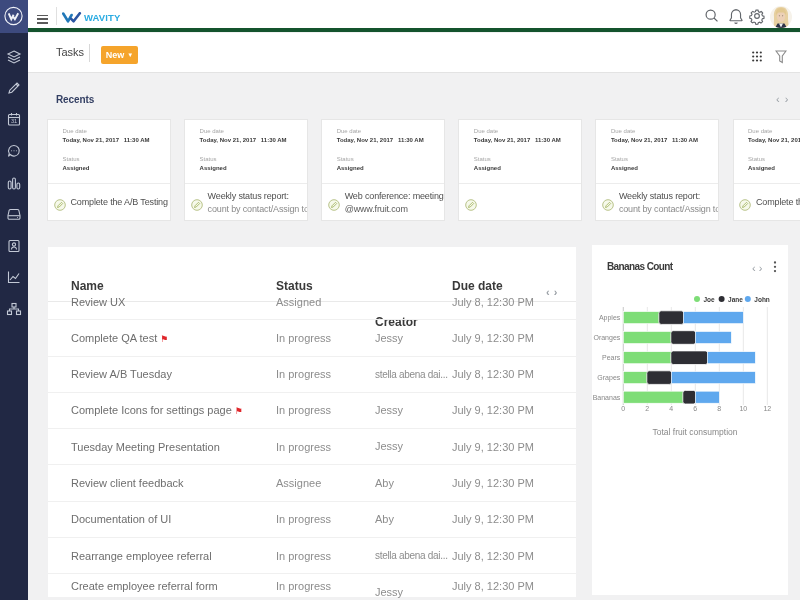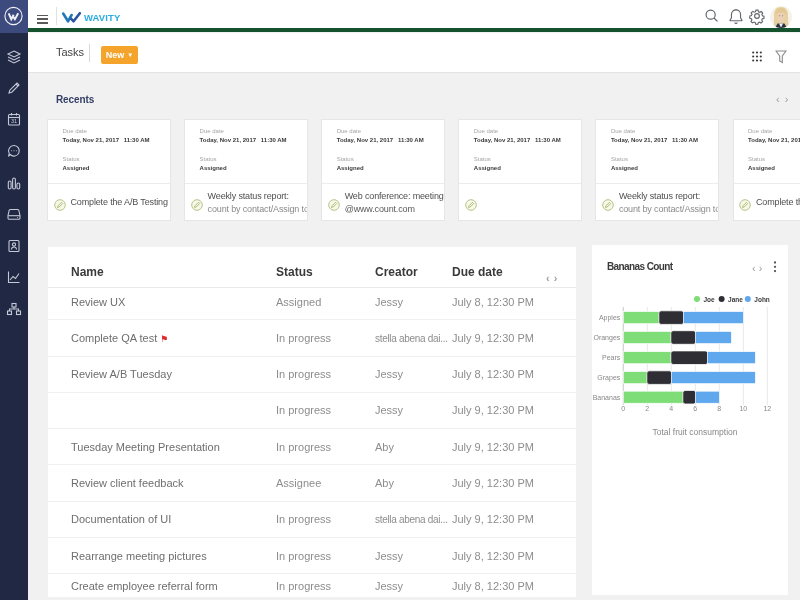--- a/index.html
+++ b/index.html
@@ -37,24 +37,24 @@
 .card .lbl { position:absolute; left:14.5px; font-size:6px; color:#a6a6a6; }
 .card .val { position:absolute; left:14.5px; font-size:6px; letter-spacing:0px; font-weight:bold; color:#3a3a3a; }
 .card .time { position:absolute; right:20px; font-size:6px; font-weight:bold; color:#3a3a3a; }
 .card .div { position:absolute; left:0; top:63px; width:100%; height:1px; background:#ececec; }
 .card .ticon { position:absolute; left:5.5px; top:79px; }
 .card .title { position:absolute; left:22.5px; top:64px; height:37px; width:101px; display:flex; align-items:center; font-size:9px; letter-spacing:-0.15px; color:#4f4f4f; line-height:12.5px; white-space:nowrap; }
 .card .title .l2 { color:#8a8a8a; }
 
 
 #table { position:absolute; left:48px; top:247px; width:528px; height:350px; background:#fff; }
-#thead { position:absolute; left:0; top:4px; width:528px; height:37px; border-bottom:1px solid #e9e9e9; font-size:12px; font-weight:bold; color:#3a3a3a; }
+#thead { position:absolute; left:0; top:18px; width:528px; height:37px; border-bottom:1px solid #e9e9e9; font-size:12px; font-weight:bold; color:#3a3a3a; }
 #thead span, .trow span { position:absolute; top:50%; transform:translateY(-50%); white-space:nowrap; }
 #thead span { top:57%; }
-.c1 { left:23px; } .c2 { left:228px; } .c3 { left:327px; } .c4 { left:404px; }
+.c1 { left:23px; } .c2 { left:228px; } .c3 { left:327px;margin-top:36px; } .c4 { left:404px; }
 #tarrows { position:absolute; left:498px; top:12px; letter-spacing:4px; }
 .trow { position:absolute; left:0; width:528px; height:36.27px; border-bottom:1px solid #f0f0f0; font-size:11px; color:#8d8d8d; }
 .trow .c1 { color:#6e6e6e; }
 .st { font-style:normal; font-size:10px; letter-spacing:-0.3px; }
 .flag { color:#e0262b; font-size:9px; font-style:normal; margin-left:3px; }
 
 
 #chart { position:absolute; left:592px; top:245px; width:196px; height:350px; background:#fff; }
 #charttitle { position:absolute; left:15px; top:16px; font-size:10px; letter-spacing:-0.6px; font-weight:bold; color:#3a3a3a; }
 #chartarrows { position:absolute; left:160px; top:17px; letter-spacing:3px; }
@@ -223,21 +223,21 @@
     <div class="val" style="top:17px">Today, Nov 21, 2017</div>
     <div class="time" style="top:17px">11:30 AM</div>
     <div class="lbl" style="top:36px">Status</div>
     <div class="val" style="top:45px">Assigned</div>
     <div class="div"></div>
     <svg class="ticon" width="12" height="12" viewBox="0 0 12 12">
       <circle cx="6" cy="6" r="5.3" fill="#f6f9ea" stroke="#b9c38a" stroke-width="1"></circle>
       <path d="M3.5 8.5 L4 6.8 L7.5 3.3 L8.7 4.5 L5.2 8 Z" fill="none" stroke="#a8b86a" stroke-width="0.9"></path>
     </svg>
     <div class="title">
-        <span>Web conference: meeting<br><span style="color:#5a5a5a">@www.count.com</span></span>
+        <span>Web conference: meeting<br><span style="color:#5a5a5a">@www.fruit.com</span></span>
       </div>
   </div>
     <div class="card" style="left:458.3px">
     <div class="lbl" style="top:8px">Due date</div>
     <div class="val" style="top:17px">Today, Nov 21, 2017</div>
     <div class="time" style="top:17px">11:30 AM</div>
     <div class="lbl" style="top:36px">Status</div>
     <div class="val" style="top:45px">Assigned</div>
     <div class="div"></div>
     <svg class="ticon" width="12" height="12" viewBox="0 0 12 12">
@@ -297,20 +297,21 @@
       <span class="c3"><i class="st">stella abena dai...</i></span>
       <span class="c4">July 9, 12:30 PM</span>
   </div>
     <div class="trow" style="top:109.5px">
     <span class="c1">Review A/B Tuesday</span>
       <span class="c2">In progress</span>
       <span class="c3">Jessy</span>
       <span class="c4">July 8, 12:30 PM</span>
   </div>
     <div class="trow" style="top:145.8px">
+    <span class="c1">Complete Icons for settings page<i class="flag">⚑</i></span>
       <span class="c2">In progress</span>
       <span class="c3">Jessy</span>
       <span class="c4">July 9, 12:30 PM</span>
   </div>
     <div class="trow" style="top:182.1px">
     <span class="c1">Tuesday Meeting Presentation</span>
       <span class="c2">In progress</span>
       <span class="c3">Aby</span>
       <span class="c4">July 9, 12:30 PM</span>
   </div>
@@ -320,21 +321,21 @@
       <span class="c3">Aby</span>
       <span class="c4">July 9, 12:30 PM</span>
   </div>
     <div class="trow" style="top:254.6px">
     <span class="c1">Documentation of UI</span>
       <span class="c2">In progress</span>
       <span class="c3"><i class="st">stella abena dai...</i></span>
       <span class="c4">July 9, 12:30 PM</span>
   </div>
     <div class="trow" style="top:290.9px">
-    <span class="c1">Rearrange meeting pictures</span>
+    <span class="c1">Rearrange employee referral</span>
       <span class="c2">In progress</span>
       <span class="c3">Jessy</span>
       <span class="c4">July 8, 12:30 PM</span>
   </div>
     <div class="trow" style="top:327.2px; height:22.8px; border-bottom:none">
     <span class="c1">Create employee referral form</span>
       <span class="c2">In progress</span>
       <span class="c3">Jessy</span>
       <span class="c4">July 8, 12:30 PM</span>
   </div>

